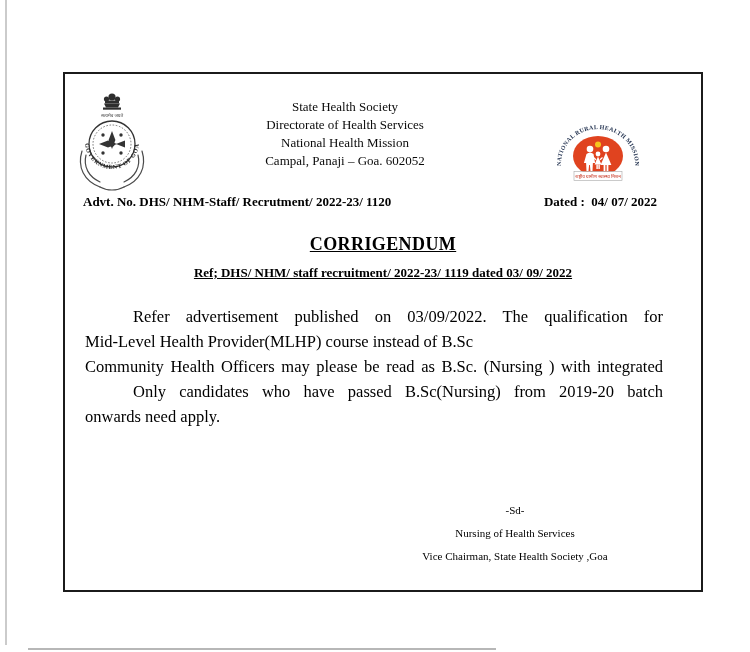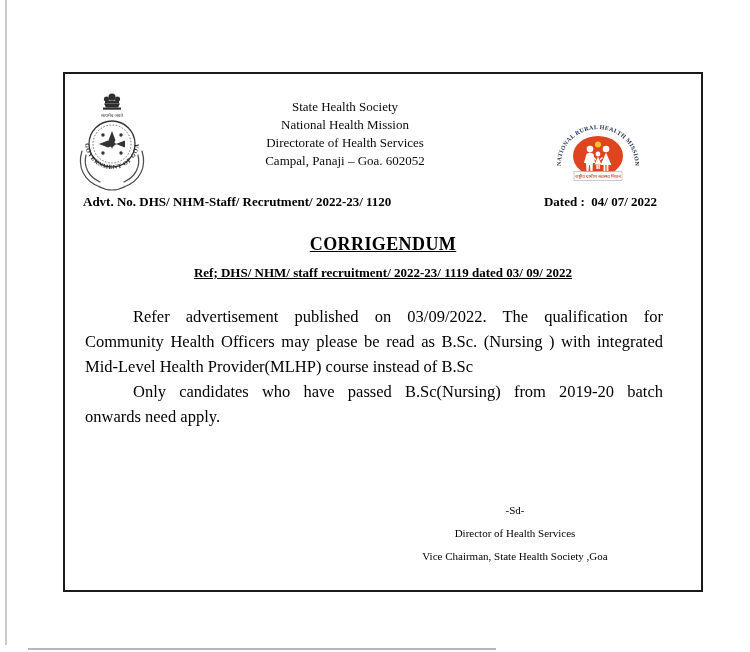--- a/index.html
+++ b/index.html
@@ -110,22 +110,22 @@
         <path d="M12,60 C7,76 14,90 30,96"></path>
         <path d="M16,64 C13,76 19,86 30,91"></path>
         <path d="M72,60 C77,76 70,90 54,96"></path>
         <path d="M68,64 C71,76 65,86 54,91"></path>
         <path d="M30,96 C37,100 47,100 54,96"></path>
       </g>
     </svg>
 
     <div class="org-block">
       <div>State Health Society</div>
+      <div>Directorate of Health Services</div>
       <div>National Health Mission</div>
-      <div>Directorate of Health Services</div>
       <div>Campal, Panaji – Goa. 602052</div>
     </div>
 
     <svg class="nrhm-logo" viewBox="0 0 90 72" xmlns="http://www.w3.org/2000/svg">
       <defs>
           <path id="nrhmArc" d="M8,48 A37,35 0 1 1 82,48"></path>
         </defs>
       <text font-size="6" font-weight="bold" fill="#20304e" letter-spacing="0.3">
         <textPath href="#nrhmArc" startOffset="50%" text-anchor="middle">NATIONAL RURAL HEALTH MISSION</textPath>
       </text>
@@ -158,25 +158,25 @@
     <span class="meta-dated">Dated :  04/ 07/ 2022</span>
   </div>
 
   <div class="title-block">
     <div class="corrigendum">CORRIGENDUM</div>
     <div class="ref-line">Ref; DHS/ NHM/ staff recruitment/ 2022-23/ 1119 dated 03/ 09/ 2022</div>
   </div>
 
   <div class="body-text">
     <div class="b-line indent">Refer advertisement published on 03/09/2022. The qualification for</div>
+    <div class="b-line plain">Mid-Level Health Provider(MLHP) course instead of B.Sc</div>
     <div class="b-line">Community Health Officers may please be read as B.Sc. (Nursing ) with integrated</div>
-    <div class="b-line plain">Mid-Level Health Provider(MLHP) course instead of B.Sc</div>
     <div class="b-line indent">Only candidates who have passed B.Sc(Nursing) from 2019-20 batch</div>
     <div class="b-line plain">onwards need apply.</div>
   </div>
 
   <div class="signature">
     <div>-Sd-</div>
-    <div>Director of Health Services</div>
+    <div>Nursing of Health Services</div>
     <div>Vice Chairman, State Health Society ,Goa</div>
   </div>
 
 </div>
 
 </body></html>

